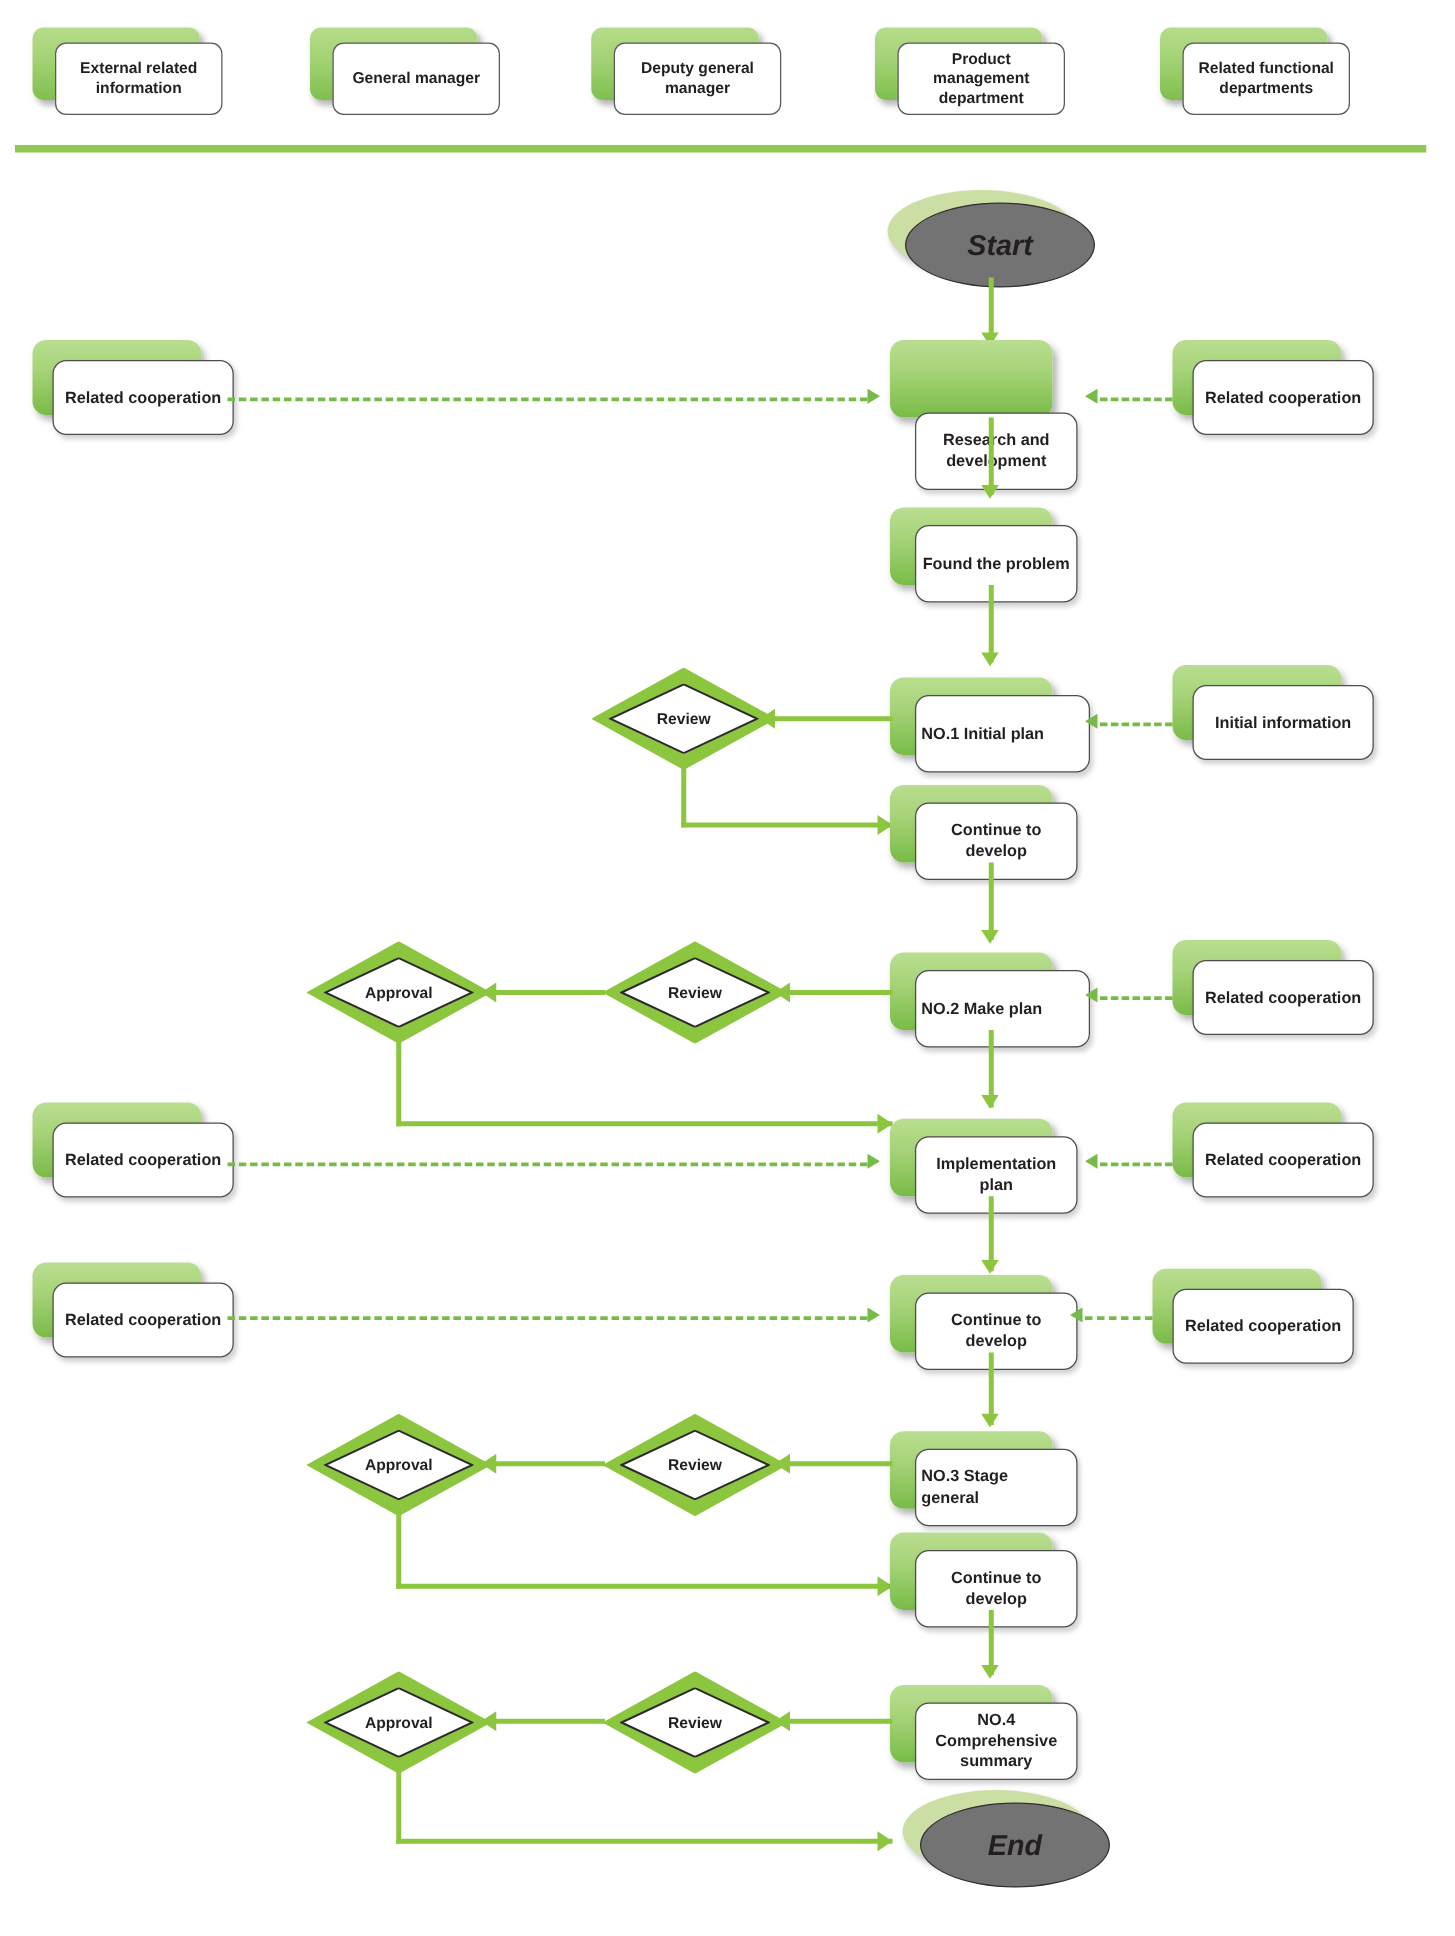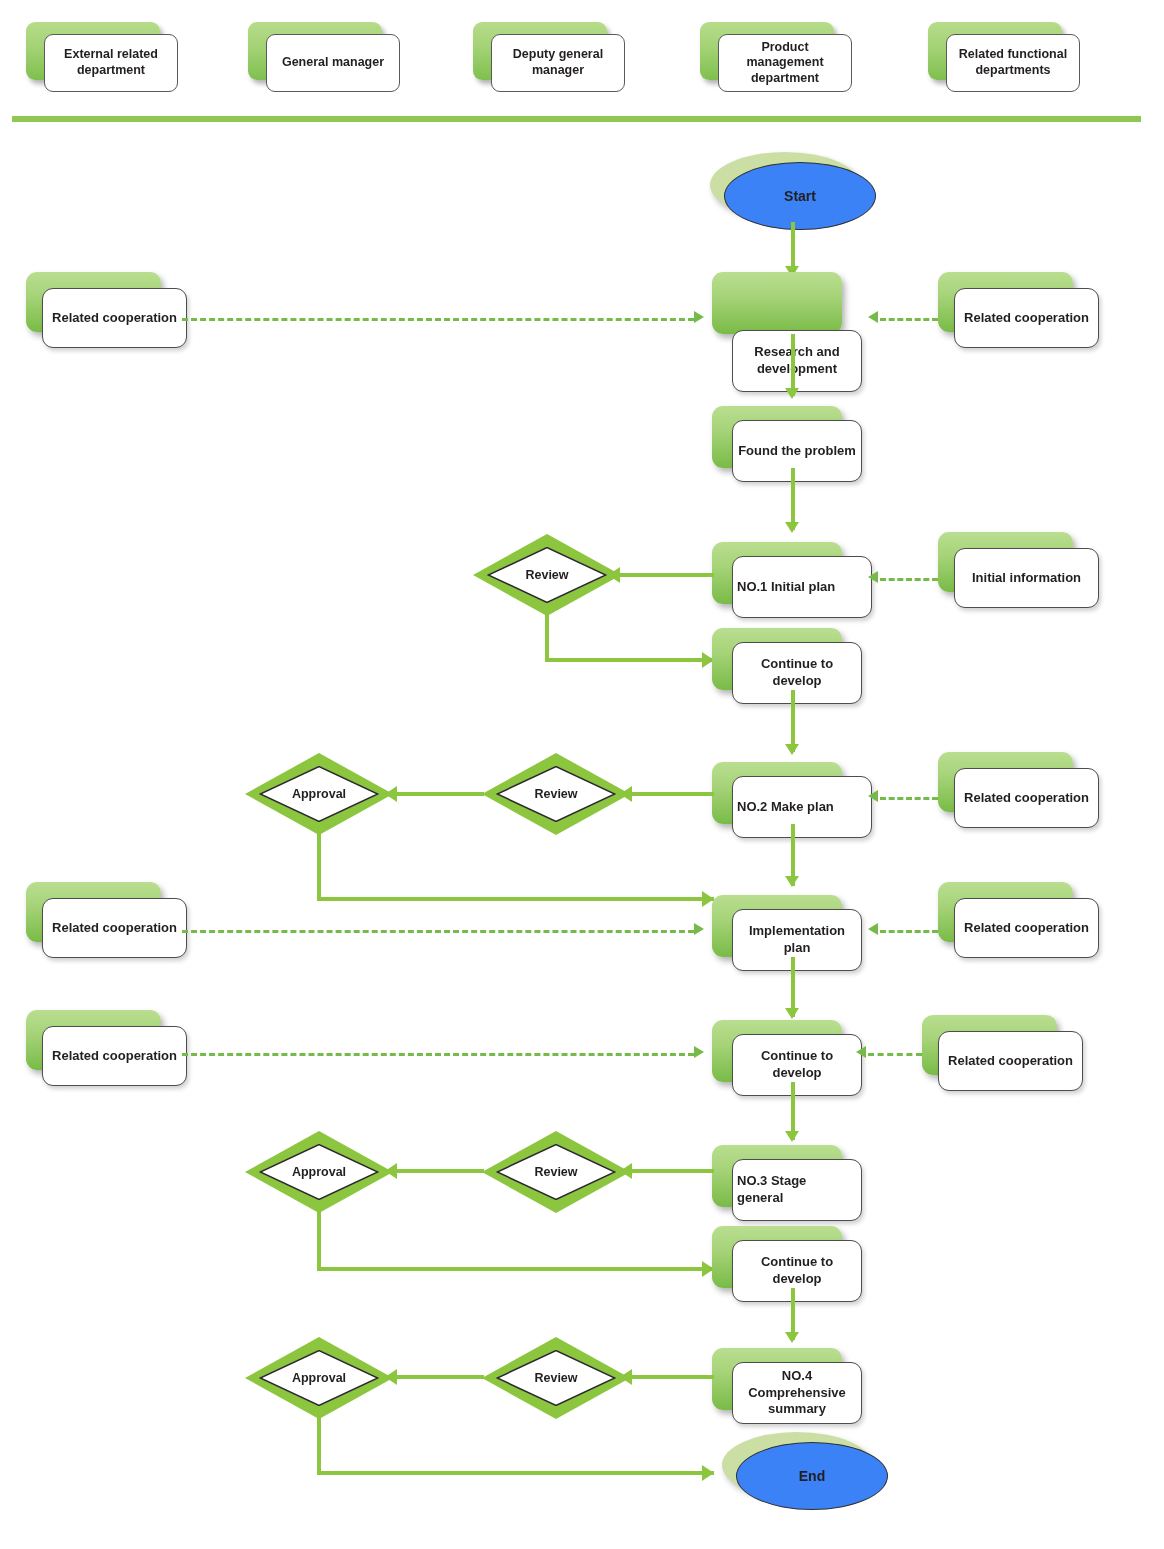--- a/index.html
+++ b/index.html
@@ -39,23 +39,23 @@
   .node.leftalign .front{justify-content:flex-start;text-align:left;padding-left:4px;}
 
   
   .term{position:absolute;}
   .term .back{
      position:absolute;left:0;top:0;width:150px;height:66px;border-radius:50%;
      background:#cbdfa5;box-shadow:3px 4px 6px rgba(0,0,0,.28);
   }
   .term .front{
      position:absolute;left:14px;top:10px;width:150px;height:66px;border-radius:50%;
-     background:#3b82f6;border:1.4px solid #2f2f2f;
+     background:#737373;border:1.4px solid #2f2f2f;
      display:flex;align-items:center;justify-content:center;
-     font-size:14px;font-weight:bold;color:#231f20;
+     font-size:23px;font-weight:bold;color:#231f20;font-style:italic;
   }
 
   
   .dia{position:absolute;}
   .dia .outer{position:absolute;left:0;top:0;width:100%;height:100%;
      background:#8cc63f;clip-path:polygon(50% 0,100% 50%,50% 100%,0 50%);}
   .dia .inner{position:absolute;left:14px;top:13px;right:14px;bottom:13px;
      background:#fff;clip-path:polygon(50% 0,100% 50%,50% 100%,0 50%);}
   .dia .bdr{position:absolute;left:14px;top:13px;right:14px;bottom:13px;}
   .dia .bdr svg{width:100%;height:100%;display:block;}
@@ -77,21 +77,21 @@
   .arr.dleft{border-top:6px solid transparent;border-bottom:6px solid transparent;border-right:10px solid #76bb4a;}
   .arr.dright{border-top:6px solid transparent;border-bottom:6px solid transparent;border-left:10px solid #76bb4a;}
 </style>
 </head>
 <body>
 
 <div id="stage">
 
   <div class="lane-hdr" style="left:26px;top:22px;">
     <div class="back"></div>
-    <div class="front">External related department</div>
+    <div class="front">External related information</div>
   </div>
   <div class="lane-hdr" style="left:248px;top:22px;">
     <div class="back"></div>
     <div class="front">General manager</div>
   </div>
   <div class="lane-hdr" style="left:473px;top:22px;">
     <div class="back"></div>
     <div class="front">Deputy general manager</div>
   </div>
   <div class="lane-hdr" style="left:700px;top:22px;">

